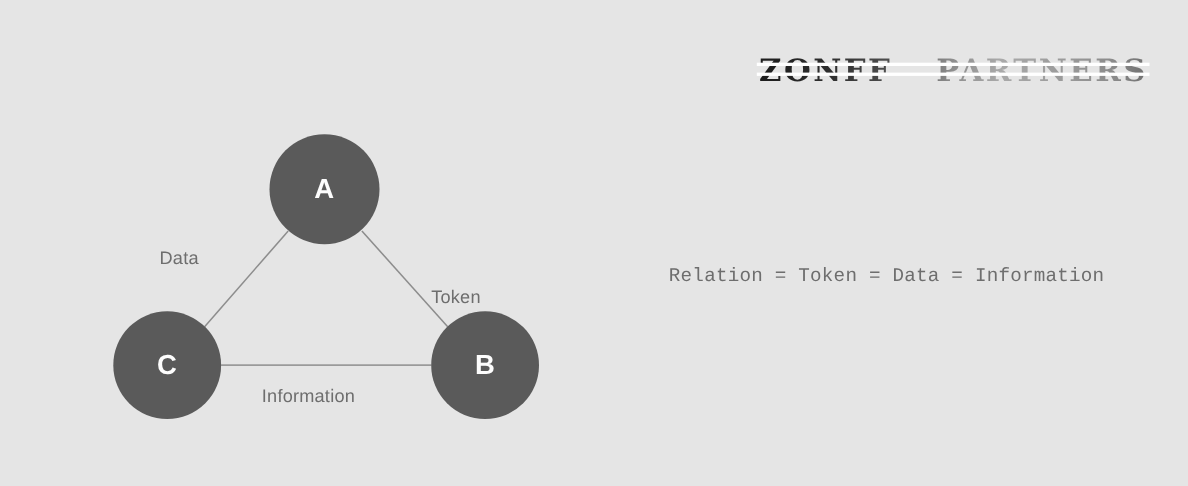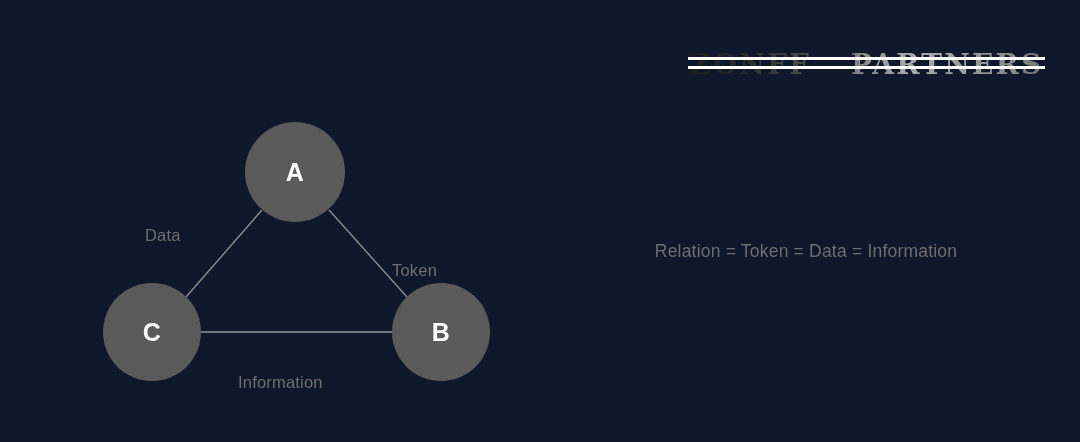--- a/index.html
+++ b/index.html
@@ -14,21 +14,21 @@
     overflow: hidden;
     font-family: "Liberation Sans", sans-serif;
     -webkit-font-smoothing: antialiased;
   }
 
   #canvas {
     position: absolute;
     inset: 0;
     width: 1080px;
     height: 442px;
-    background: #0f172a;
+    background: #e5e5e5;
   }
 
   
   .brand {
     position: absolute;
     left: 690px;
     top: 48px;
     width: 340px;
     height: 34px;
     display: flex;
@@ -82,20 +82,21 @@
   .equation {
     position: absolute;
     left: 596px;
     top: 241px;
     width: 420px;
     text-align: center;
     font-size: 17.5px;
     color: #6e6e6e;
     letter-spacing: 0.2px;
     white-space: nowrap;
+    font-family: Liberation Mono, monospace;
   }
 
   
   .diagram {
     position: absolute;
     left: 0;
     top: 0;
     width: 560px;
     height: 442px;
   }
@@ -125,21 +126,21 @@
   .edge-label {
     position: absolute;
     font-size: 16.5px;
     color: #6e6e6e;
     letter-spacing: 0.2px;
     white-space: nowrap;
     line-height: 1;
   }
   .label-data   { left: 145px; top: 227px; text-align: right; }
   .label-token  { left: 392px; top: 227px; margin-top: 35px; }
-  .label-info   { left: 238px; top: 352px; margin-top: 22px; }
+  .label-info   { left: 238px; top: 352px; }
 </style>
 </head>
 <body>
 
 <div id="canvas">
 
   <div class="brand">
     <span class="brand-word">
       <span>ZONFF</span>
       <span class="brand-gap"></span>

